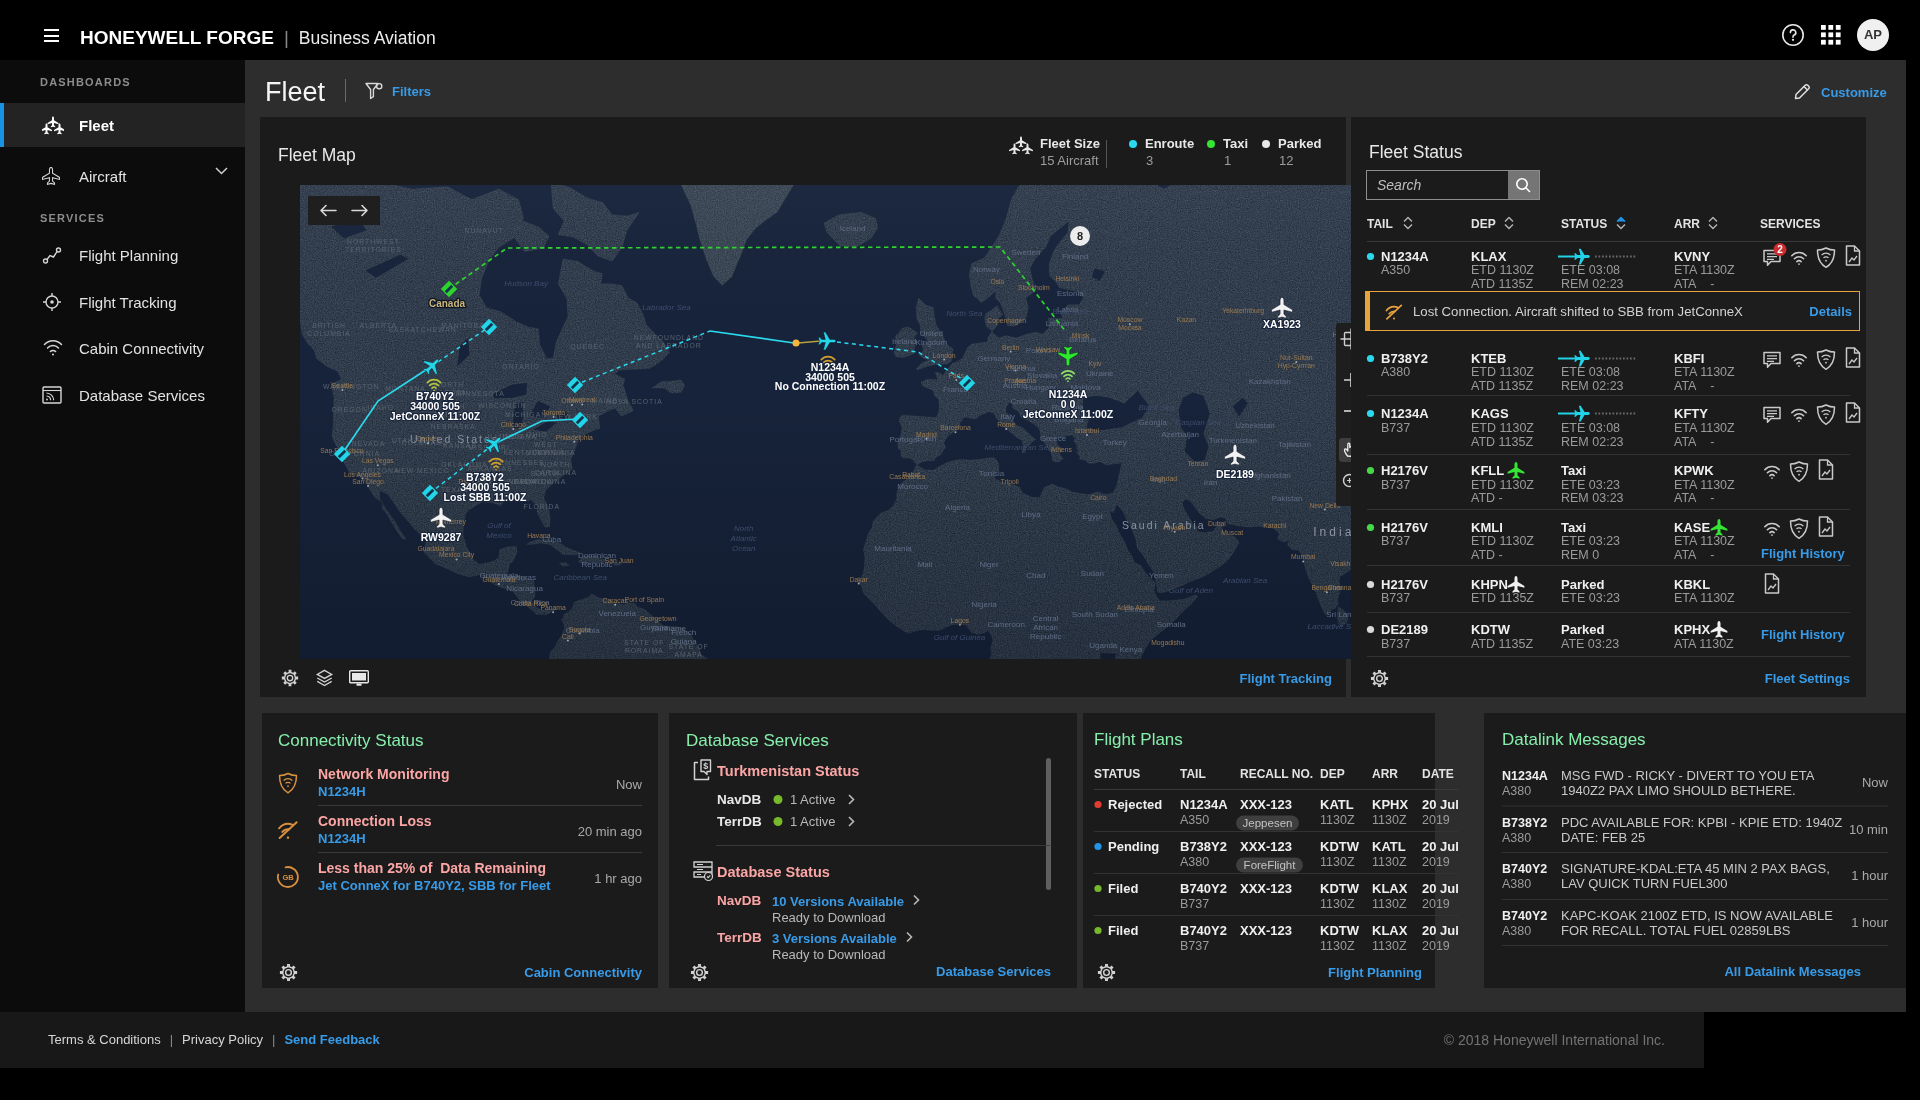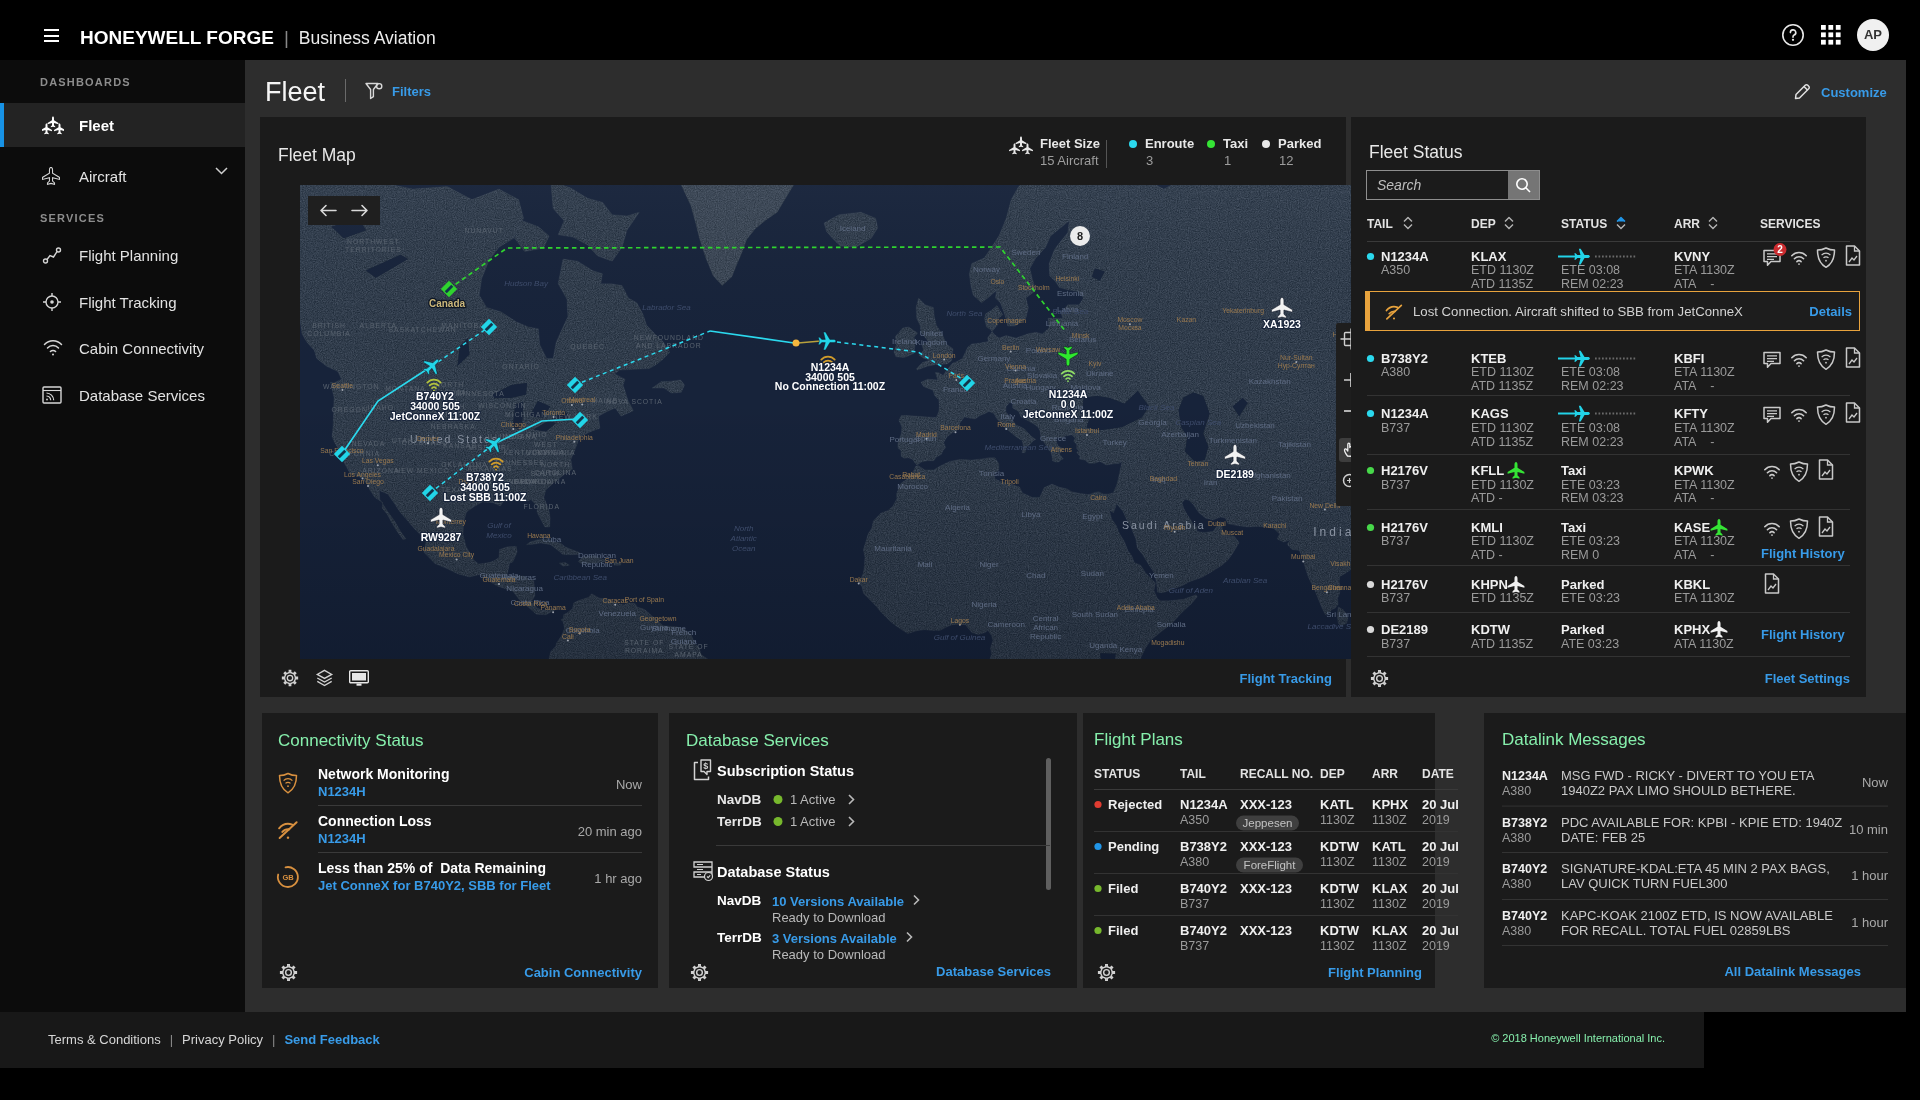--- a/index.html
+++ b/index.html
@@ -39,28 +39,28 @@
 #mappanel { left:15px; top:57px; width:1086px; height:580px; }
 #maphead { position:absolute; left:0; top:0; width:100%; height:68px; background:#1b1b1b; }
 #mapbody { position:absolute; left:0; top:68px; width:1075px; height:474px;margin-left:40px; }
 #mapfoot { position:absolute; left:0; top:542px; width:100%; height:38px; background:#1b1b1b; }
 
 
 #fspanel { left:1106px; top:57px; width:515px; height:580px; }
 
 
 .bph { font-size:17px; color:#86efac; }
-.itemh { font-size:14px; font-weight:bold; color:#ffffff; }
+.itemh { font-size:14px; font-weight:bold; color:#fca5a5; }
 .itemsub { font-size:13px; font-weight:bold; color:#389BE8;text-align:center; }
 .timecol { font-size:13px; color:#a9a9a9; }
 
 
 #footer { position:absolute; left:0; top:1012px; width:1704px; height:56px; background:#181818; }
 #footer .l { position:absolute; left:48px; top:20px; font-size:13px; color:#d6d6d6; }
-#footer .r { position:absolute; right:39px; top:20px; font-size:11px; color:#86efac; }
+#footer .r { position:absolute; right:39px; top:20px; font-size:14px; color:#737373; }
 #footer .sep { color:#8a8a8a; margin:0 9px; }
 #footer a { color:#389BE8; text-decoration:none; font-weight:bold; }
 </style>
 </head>
 <body>
 <div id="page">
   <div id="topbar">
     <div id="burger">
         <div></div>
         <div></div>
@@ -958,21 +958,21 @@
         </svg>
         <div class="bluelink abs" style="right:16px;top:252px">Cabin Connectivity</div>
       </div>
       <div class="panel" style="left:424px;top:653px;width:408px;height:275px">
         <div class="bph abs" style="left:17px;top:18px">Database Services</div>
         <svg class="abs" style="left:22px;top:45px" width="24" height="24" viewBox="0 0 24 24" fill="none" stroke="#d2d2d2" stroke-width="1.5">
           <path d="M7,4.5 h-3.5 v17 h14 v-3" stroke-linejoin="round"></path>
           <path d="M10,2 L19.5,2 L19.5,13.5 L16,13.5 L16,16.5 L13,13.5 L10,13.5 Z" stroke-width="1.4" stroke-linejoin="round"></path>
           <text x="14.7" y="11" text-anchor="middle" font-size="9" font-weight="bold" fill="#d2d2d2" stroke="none">$</text>
         </svg>
-        <div class="itemh abs" style="left:48px;top:50px;font-size:14.5px">Subscription Status</div>
+        <div class="itemh abs" style="left:48px;top:50px;font-size:14.5px">Turkmenistan Status</div>
         <svg class="abs" style="left:0;top:0" width="408" height="275" viewBox="0 0 408 275">
           <text x="48" y="91" font-size="13.5" font-weight="bold" fill="#e8e8e8">NavDB</text>
           <circle cx="109" cy="86.5" r="4.5" fill="#77b82d"></circle>
           <text x="121" y="91" font-size="13" fill="#b9b9b9">1 Active</text>
           <path transform="translate(180,86.5)" d="M0,-4.5 L4.5,0 L0,4.5" fill="none" stroke="#b9b9b9" stroke-width="1.6"></path>
           <text x="48" y="113" font-size="13.5" font-weight="bold" fill="#e8e8e8">TerrDB</text>
           <circle cx="109" cy="108.5" r="4.5" fill="#77b82d"></circle>
           <text x="121" y="113" font-size="13" fill="#b9b9b9">1 Active</text>
           <path transform="translate(180,108.5)" d="M0,-4.5 L4.5,0 L0,4.5" fill="none" stroke="#b9b9b9" stroke-width="1.6"></path>
           <rect x="377" y="45" width="5" height="132" rx="2.5" fill="#5f5f5f"></rect>

